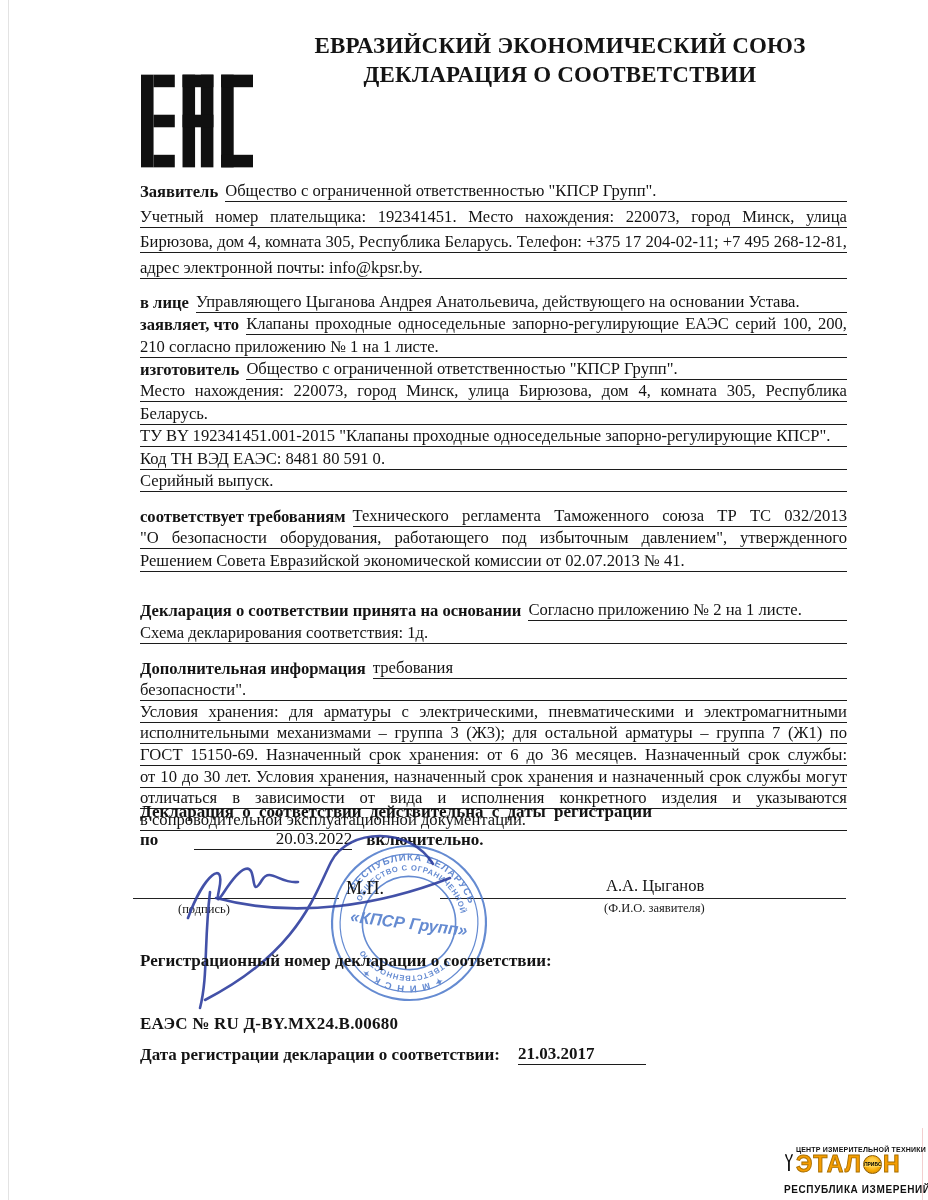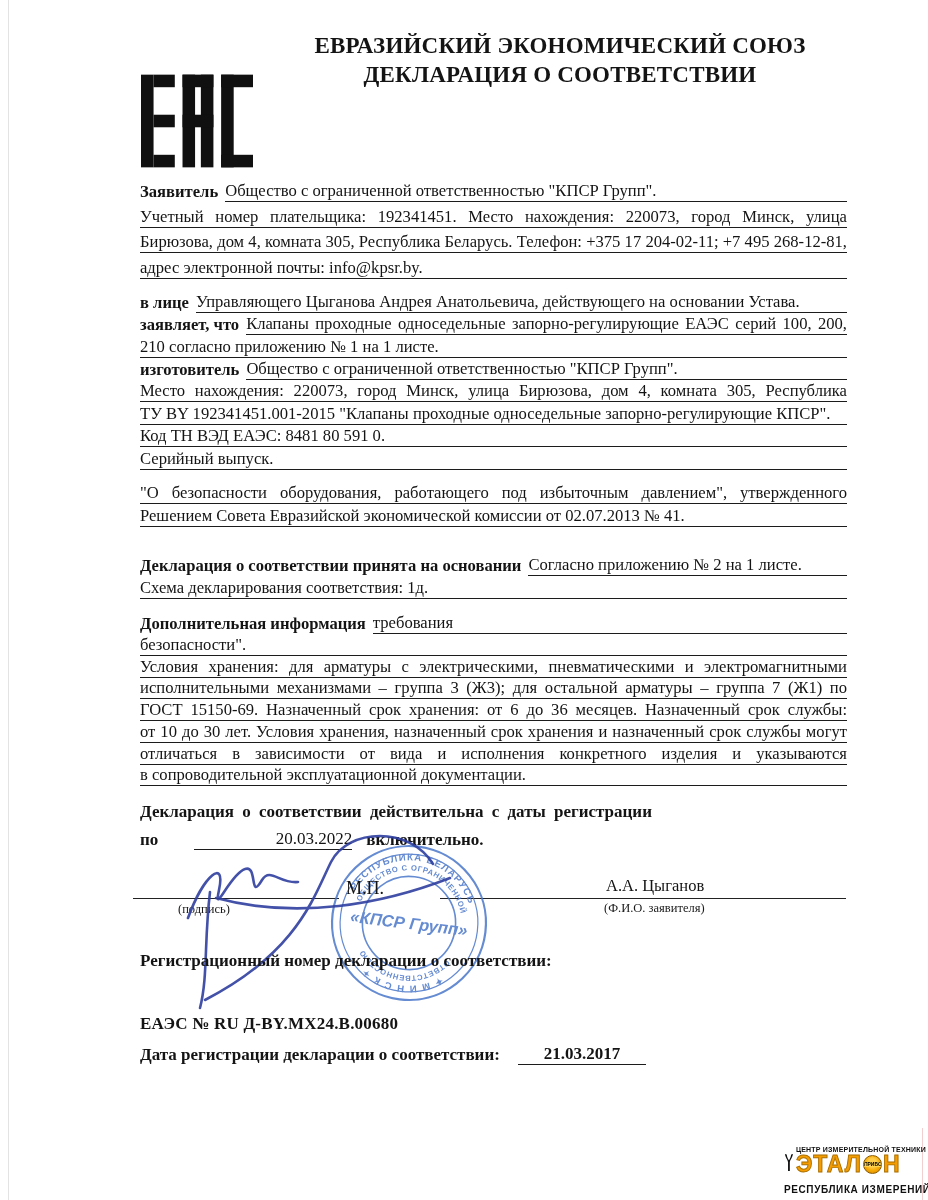--- a/index.html
+++ b/index.html
@@ -40,21 +40,21 @@
 
   .stamp{position:absolute;left:328px;top:842px;width:162px;height:162px;
          transform:rotate(7deg);opacity:.82;z-index:2;}
   .signature-ink{position:absolute;left:148px;top:822px;z-index:3;}
 
   
   .reg{position:absolute;left:140px;top:951px;width:707px;font-size:17px;font-weight:bold;z-index:4;}
   .reg .r1{height:24px;}
   .reg .r2{height:26px;letter-spacing:.2px;margin-top:39px;}
   .reg .r3{display:flex;align-items:flex-end;height:25px;}
-  .regdate{width:128px;margin-left:18px;text-align:center;border-bottom:1.6px solid #1c1c1c;}
+  .regdate{width:128px;margin-left:18px;text-align:left;border-bottom:1.6px solid #1c1c1c;}
 
   
   .etalon{position:absolute;left:784px;top:1143px;width:142px;}
   .et-row{display:flex;align-items:flex-start;}
   .et-col{margin-left:2px;}
   .et-top{font-family:"Liberation Sans",sans-serif;font-size:7px;font-weight:bold;color:#111;
           white-space:nowrap;letter-spacing:.2px;margin-top:3px;}
   .et-brand{font-family:"Liberation Sans",sans-serif;font-size:23px;font-weight:900;
             color:#f59d00;-webkit-text-stroke:.9px #a96f00;letter-spacing:1px;line-height:22px;
             display:flex;align-items:center;}
@@ -124,30 +124,37 @@
           <span class="val">210 согласно приложению № 1 на 1 листе.</span>
         </div>
         <div class="ln fill" style="height: 22.4px;">
           <b class="lbl">изготовитель</b>
           <span class="val">Общество с ограниченной ответственностью "КПСР Групп".</span>
         </div>
         <div class="ln just" style="height: 22.4px; align-items: center;">
           <span class="val">Место нахождения: 220073, город Минск, улица Бирюзова, дом 4, комната 305, Республика</span>
         </div>
         <div class="ln fill" style="height: 22.4px;">
+          <span class="val">Беларусь.</span>
+        </div>
+        <div class="ln fill" style="height: 22.4px;">
           <span class="val">ТУ BY 192341451.001-2015 "Клапаны проходные односедельные запорно-регулирующие КПСР".</span>
         </div>
         <div class="ln fill" style="height: 22.4px;">
           <span class="val">Код ТН ВЭД ЕАЭС: 8481 80 591 0.</span>
         </div>
         <div class="ln fill" style="height: 22.4px;">
           <span class="val">Серийный выпуск.</span>
         </div>
       </div>
       <div class="para" style="margin-top: 12px;">
+        <div class="ln just" style="height: 22.5px;">
+          <b class="lbl">соответствует требованиям</b>
+          <span class="val">Технического регламента Таможенного союза ТР ТС 032/2013</span>
+        </div>
         <div class="ln just" style="height: 22.5px;">
           <span class="val">"О безопасности оборудования, работающего под избыточным давлением", утвержденного</span>
         </div>
         <div class="ln fill" style="height: 22.5px;">
           <span class="val">Решением Совета Евразийской экономической комиссии от 02.07.2013 № 41.</span>
         </div>
       </div>
       <div class="para" style="margin-top: 27px;">
         <div class="ln fill" style="height: 22.5px;">
           <b class="lbl">Декларация о соответствии принята на основании</b>

